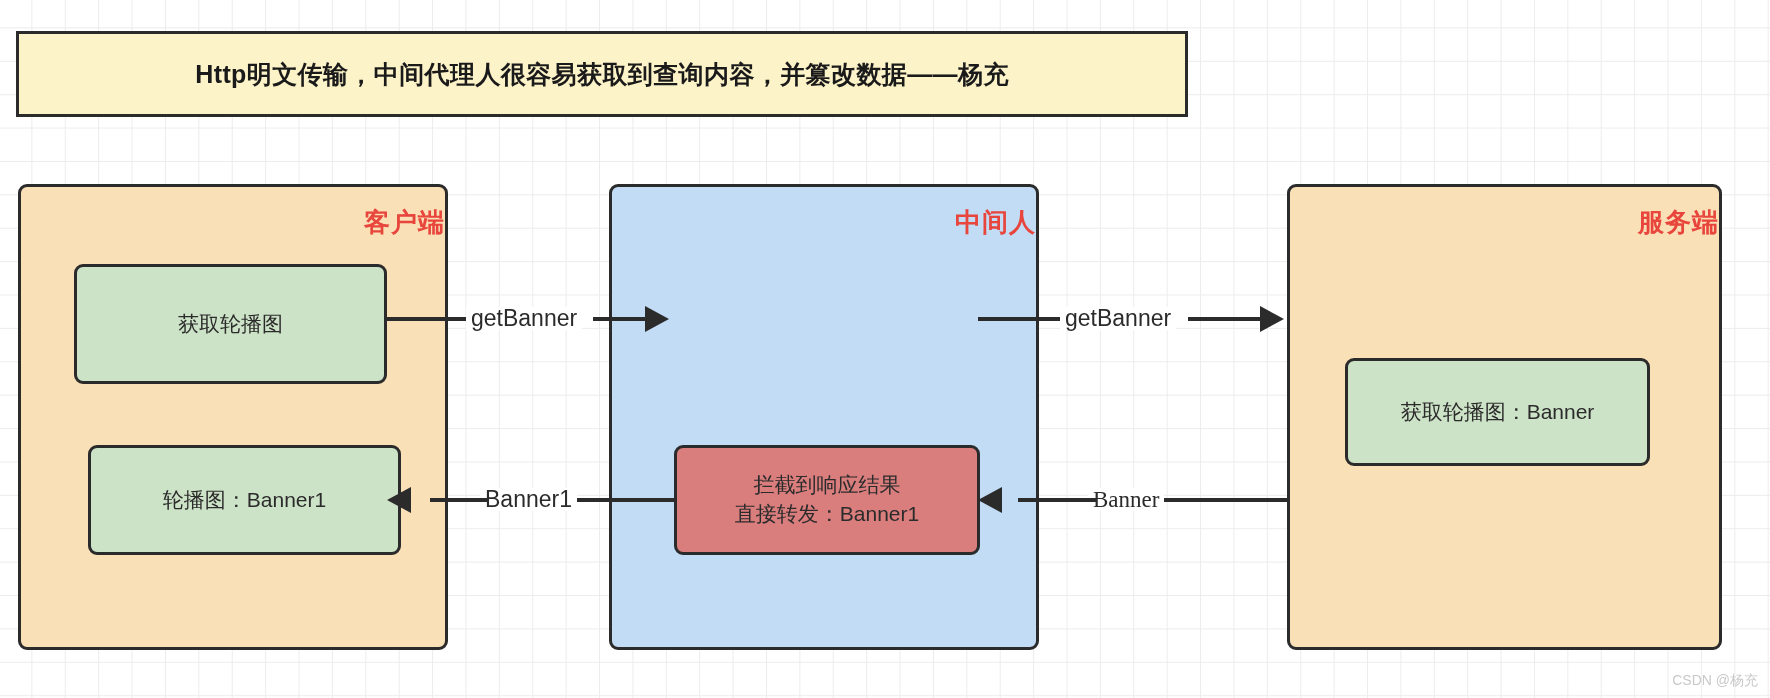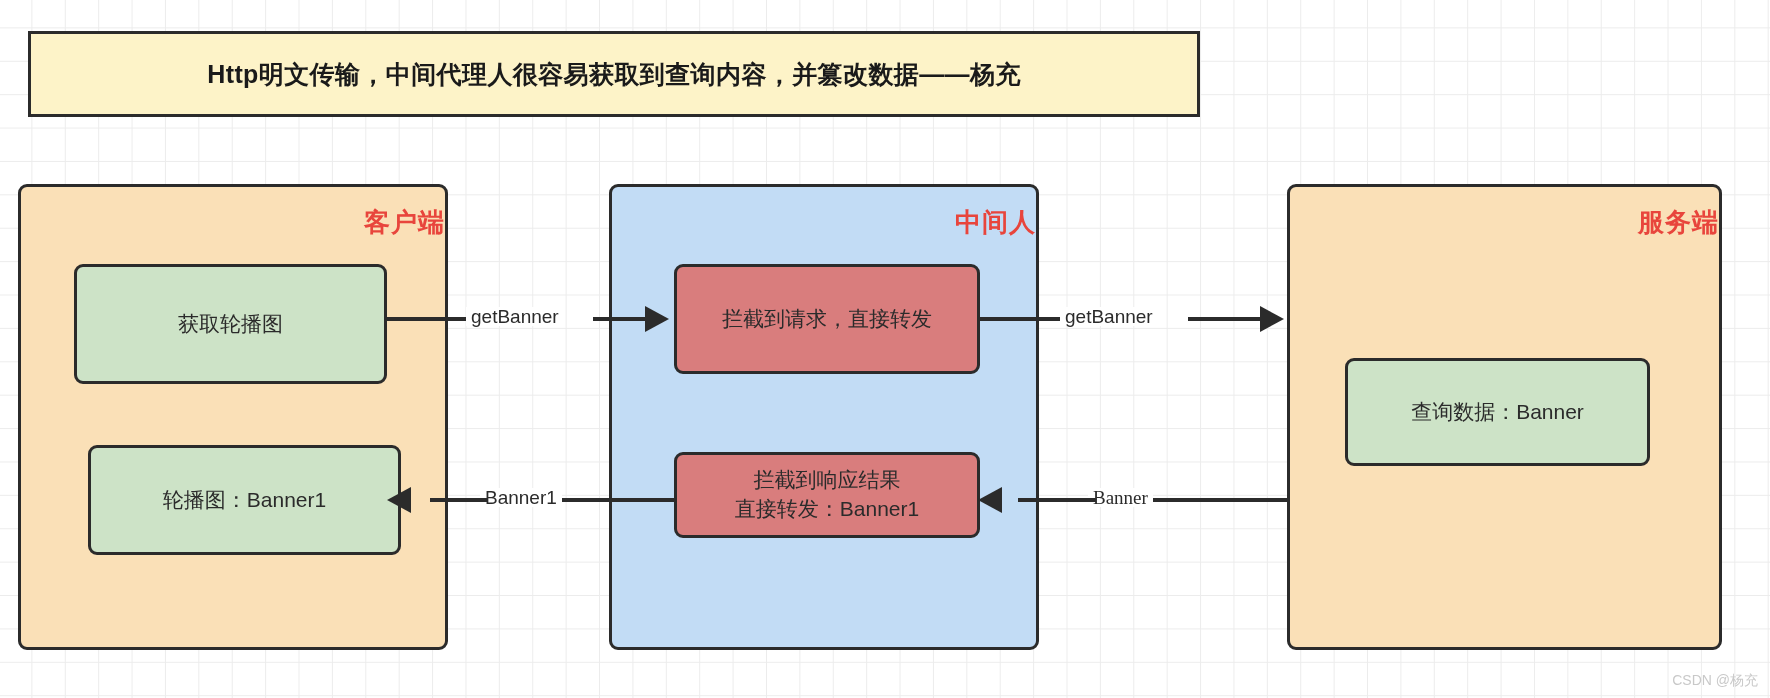--- a/index.html
+++ b/index.html
@@ -21,21 +21,21 @@
     background-image:
       linear-gradient(to right, #ececec 1px, transparent 1px),
       linear-gradient(to bottom, #ececec 1px, transparent 1px);
     background-size: 33.4px 33.4px;
     background-position: -2px -6px;
   }
 
   
   .title-banner {
     position: absolute;
-    left: 28px;
+    left: 16px;
     top: 31px;
     width: 1172px;
     height: 86px;
     background: #fdf3c8;
     border: 3px solid #2b2b2b;
     box-sizing: border-box;
     display: flex;
     align-items: center;
     justify-content: center;
   }
@@ -87,21 +87,21 @@
     color: #2b2b2b;
     line-height: 1.38;
   }
   .node-green { background: #cde3c7; }
   .node-red   { background: #d97d7d; }
   .node-line { display: block; white-space: nowrap; }
 
   #node-get-banner      { left: 74px;  top: 264px; width: 313px; height: 120px; }
   #node-carousel-result { left: 88px;  top: 445px; width: 313px; height: 110px; }
   #node-intercept-req   { left: 674px; top: 264px; width: 306px; height: 110px; }
-  #node-intercept-resp  { left: 674px; top: 445px; width: 306px; height: 86px; margin-top: 7px; }
+  #node-intercept-resp  { left: 674px; top: 445px; width: 306px; height: 110px; }
   #node-query-data      { left: 1345px; top: 358px; width: 305px; height: 108px; }
 
   
   .conn {
     position: absolute;
     height: 4px;
     background: #2b2b2b;
   }
   .arrowhead {
     position: absolute;
@@ -109,21 +109,21 @@
     height: 0;
     border-top: 13px solid transparent;
     border-bottom: 13px solid transparent;
   }
   .arrow-right { border-left: 24px solid #2b2b2b; }
   .arrow-left  { border-right: 24px solid #2b2b2b; }
 
   .conn-label {
     position: absolute;
     background: #ffffff;
-    font-size: 19px;
+    font-size: 23px;
     color: #2b2b2b;
     padding: 0 5px;
     white-space: nowrap;
     line-height: 1;
   }
 
   
   #line-c2m-a      { left: 385px;  top: 317px; width: 85px; }
   #label-c2m       { left: 466px;  top: 307px; }
   #line-c2m-b      { left: 593px;  top: 317px; width: 55px; }
@@ -172,33 +172,30 @@
   <div class="node node-green" id="node-get-banner">
     <span class="node-line">获取轮播图</span>
   </div>
   <div class="node node-green" id="node-carousel-result">
     <span class="node-line">轮播图：Banner1</span>
   </div>
 
   <div class="lane lane-blue" id="lane-mitm">
     <div class="lane-title">中间人</div>
   </div>
-  <div class="node node-red" id="node-intercept-req">
-    <span class="node-line">拦截到请求，直接转发</span>
-  </div>
   <div class="node node-red" id="node-intercept-resp">
     <span class="node-line">拦截到响应结果</span>
     <span class="node-line">直接转发：Banner1</span>
   </div>
 
   <div class="lane lane-orange" id="lane-server">
     <div class="lane-title">服务端</div>
   </div>
   <div class="node node-green" id="node-query-data">
-    <span class="node-line">查询数据：Banner</span>
+    <span class="node-line">获取轮播图：Banner</span>
   </div>
 
   <div class="conn" id="line-c2m-a"></div>
   <div class="conn-label" id="label-c2m">getBanner</div>
   <div class="conn" id="line-c2m-b"></div>
   <div class="arrowhead arrow-right" id="arrow-c2m"></div>
 
   <div class="conn" id="line-m2s-a"></div>
   <div class="conn-label" id="label-m2s">getBanner</div>
   <div class="conn" id="line-m2s-b"></div>

